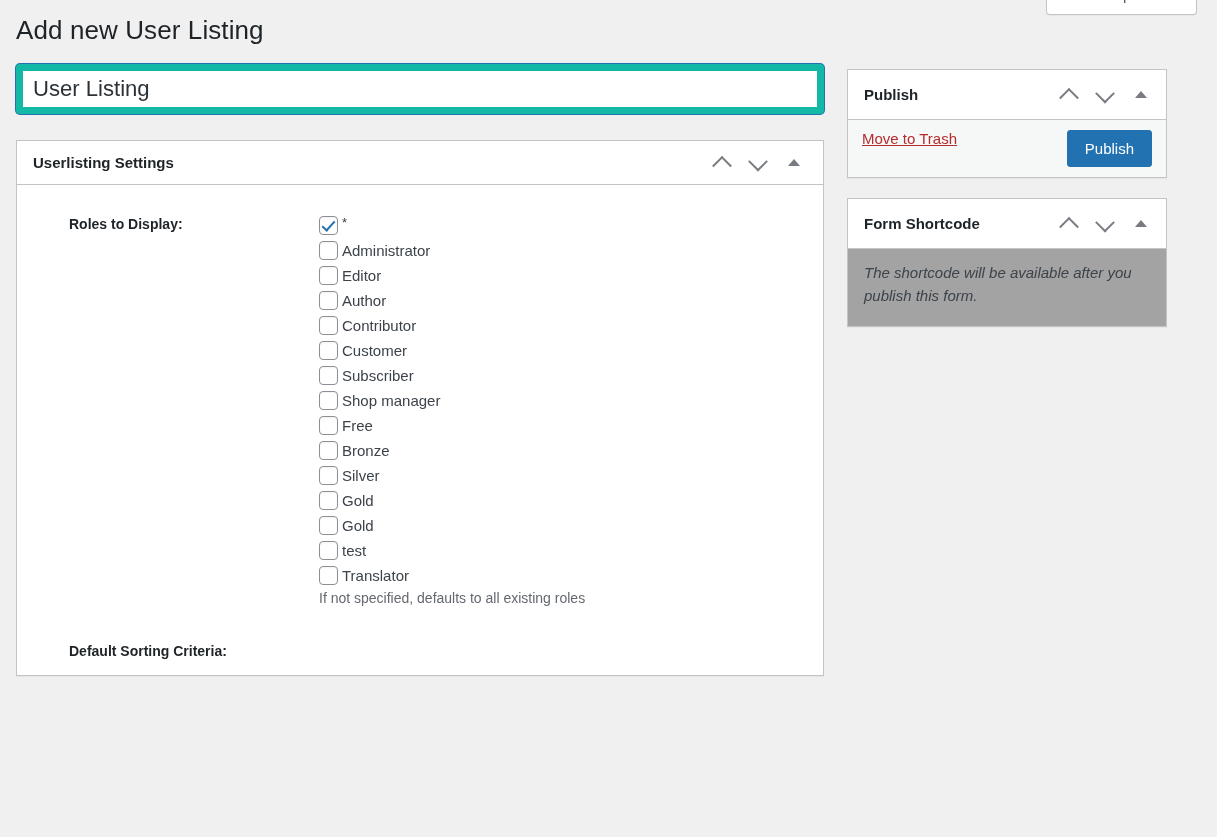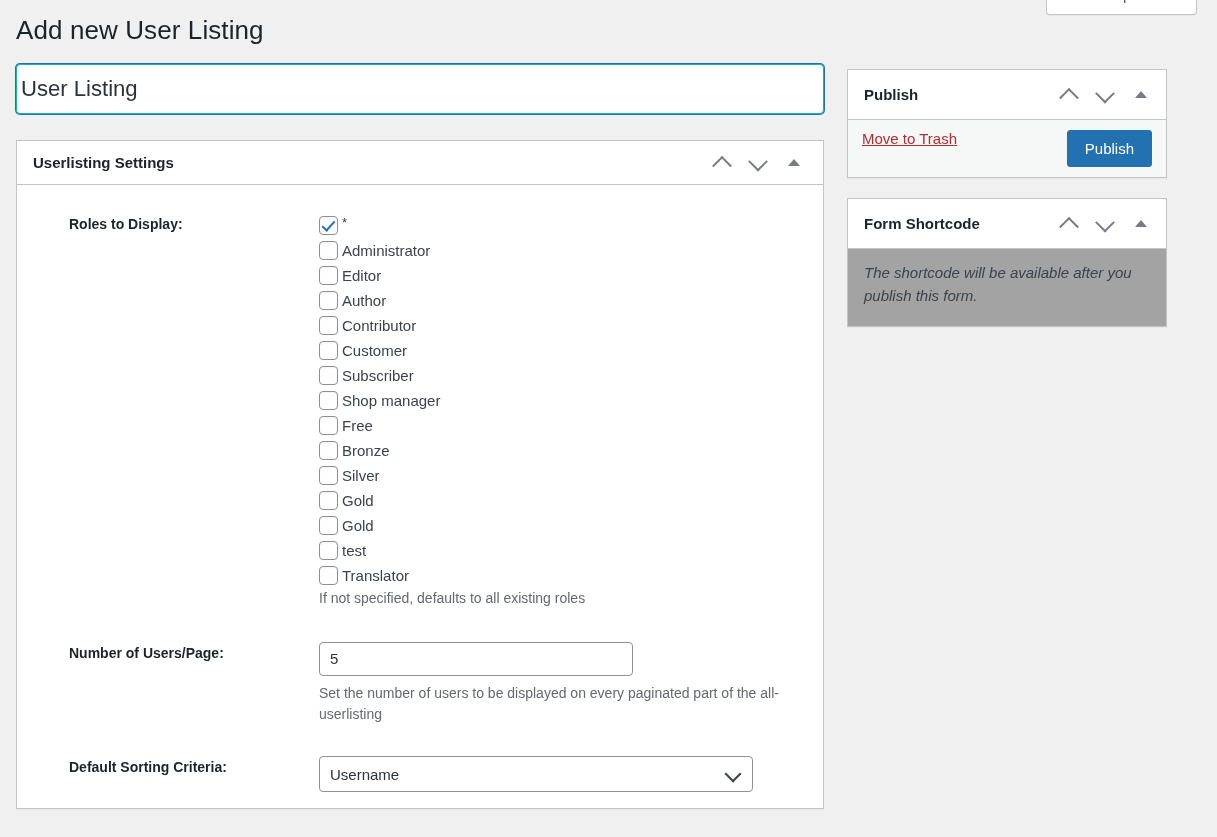--- a/index.html
+++ b/index.html
@@ -79,27 +79,27 @@
 
   
   .title-wrap {
     margin-bottom: 26px;
   }
   .title-input {
     display: block;
     width: 100%;
     box-sizing: border-box;
     height: 50px;
-    padding: 3px 4px;
+    padding: 3px 10px;
     font-family: "Liberation Sans", sans-serif;
     font-size: 1.7em;
     line-height: 100%;
     color: #2c3338;
     background: #fff;
-    border: 1px solid #14b8a6;
+    border: 7px solid #14b8a6;
     border-radius: 4px;
     outline: 2px solid transparent;
     box-shadow: 0 0 0 1px #2271b1;
   }
 
   
   .postbox {
     background: #fff;
     border: 1px solid #c3c4c7;
     box-shadow: 0 1px 1px rgba(0,0,0,.04);
@@ -431,36 +431,23 @@
                 </li>
                 <li>
                   <input type="checkbox" class="cb" style="">
                   <label class="cb-label">Translator</label>
                 </li>
               </ul>
             <div class="field-desc" style="margin-top:0">If not specified, defaults to all existing roles</div>
           </div>
         </div>
 
-        <div class="form-row" style="padding-top:32px">
-          <div class="label-col">Number of Users/Page:</div>
-          <div class="field-col">
-            <input class="text-input" type="text" value="5" style="">
-            <div class="field-desc wide" style="margin-top:7px">Set the number of users to be displayed on every paginated part of the all-userlisting</div>
-          </div>
-        </div>
 
         <div class="form-row" style="padding-top:30px">
           <div class="label-col">Default Sorting Criteria:</div>
-          <div class="field-col">
-            <div class="select-wrap">
-              <select class="select-input" id="sorting-select"><option value="Username">Username</option><option value="Firstname">Firstname</option><option value="Lastname">Lastname</option><option value="Email">Email</option><option value="Registration Date">Registration Date</option></select>
-              <span class="select-caret"></span>
-            </div>
-          </div>
         </div>
 
       </div>
     </div>
   </div>
 
   <div class="col-side">
 
     <div class="side-postbox">
       <div class="postbox-header">

